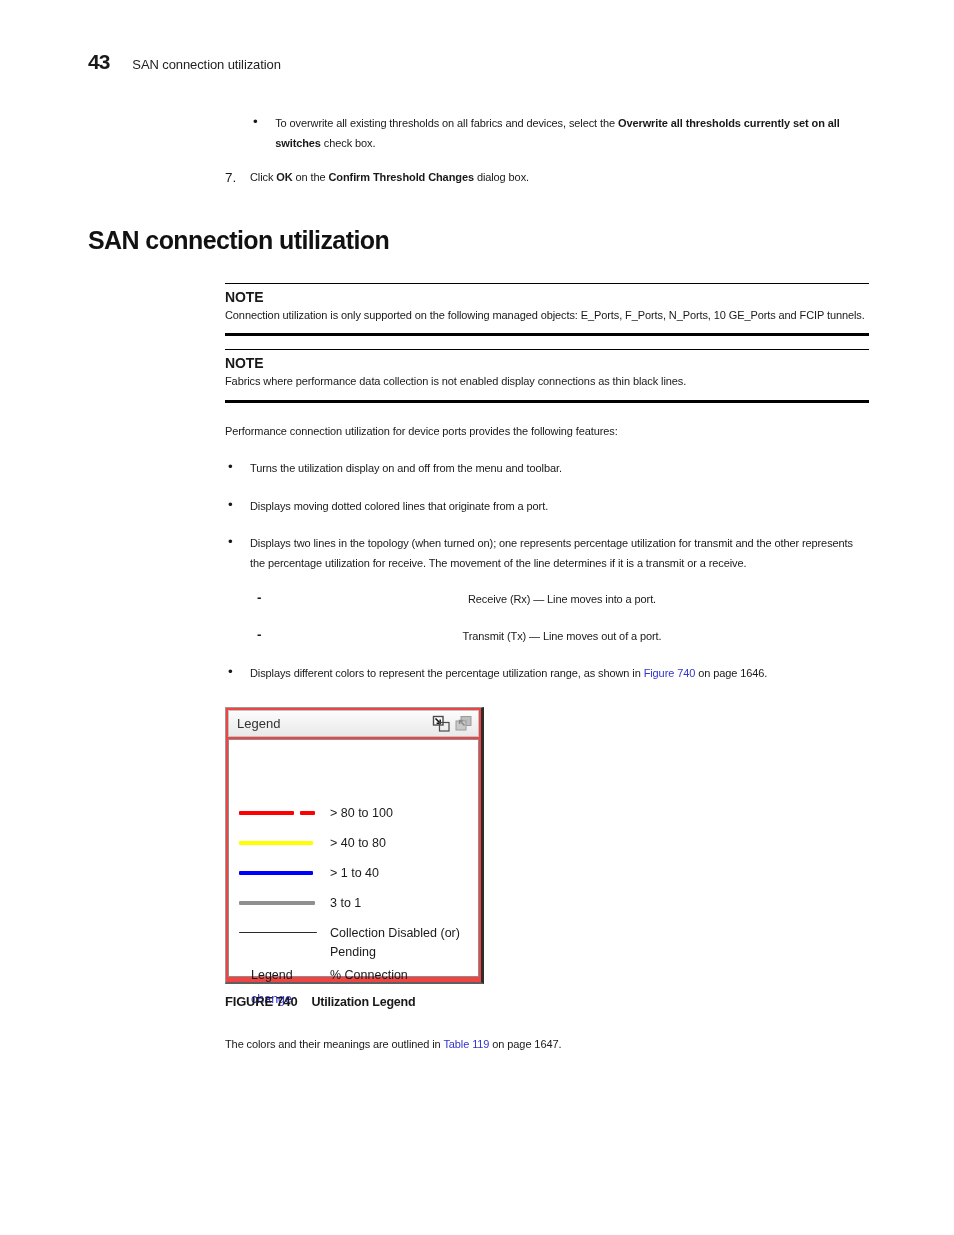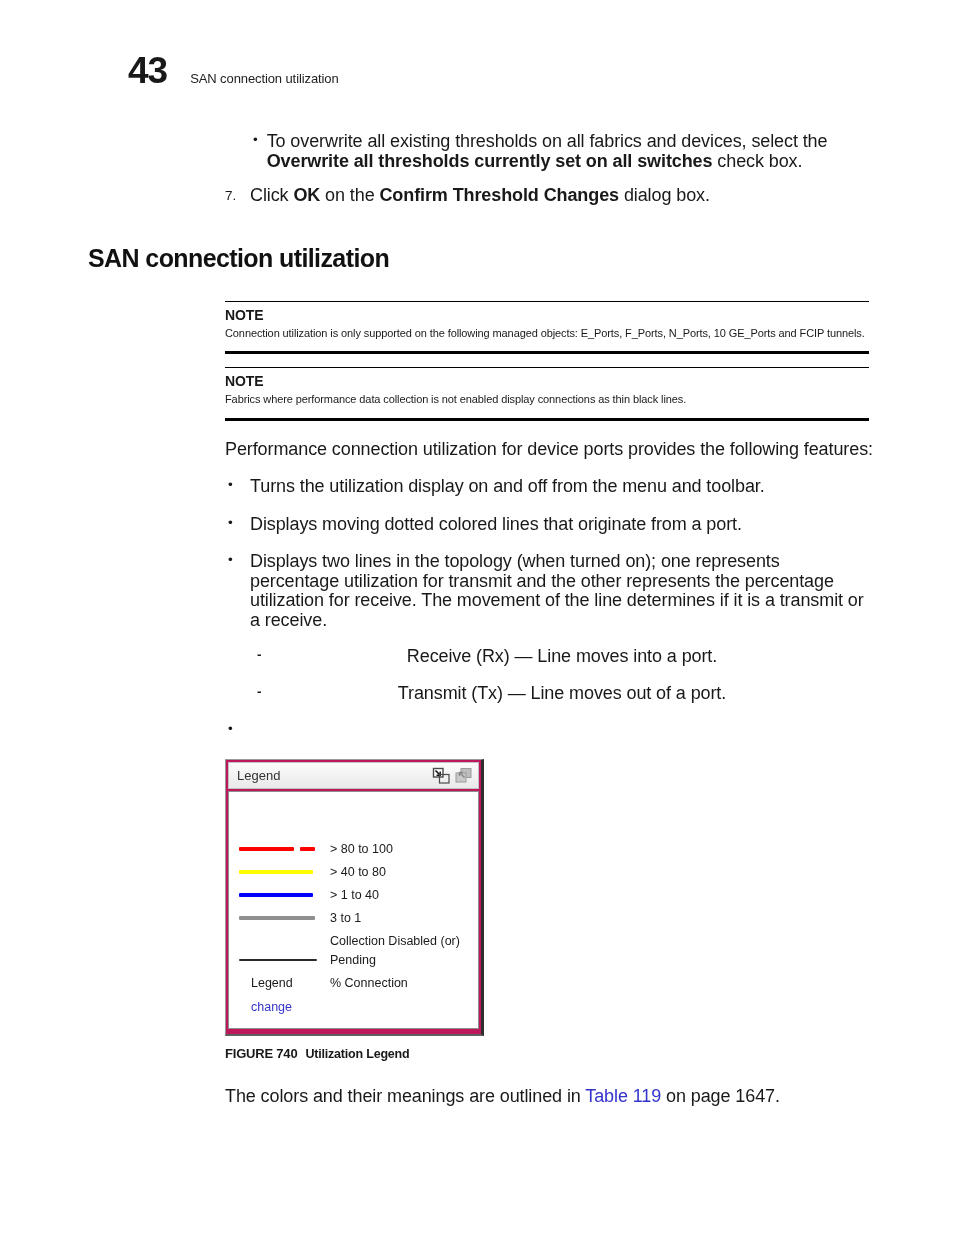--- a/index.html
+++ b/index.html
@@ -8,29 +8,29 @@
     width: 954px; height: 1235px;
     font-family: "Liberation Sans", "DejaVu Sans", sans-serif;
     color: #191919;
     letter-spacing: -0.1px;
     overflow: hidden;
   }
   .page { position: relative; width: 954px; height: 1235px; }
 
   
   .running-header { display: flex; align-items: baseline; padding: 50px 0 0 88px; }
-  .chapter-num { font-size: 37px; font-weight: 700; letter-spacing: -1px; margin-left: 40px; }
+  .chapter-num { font-size: 21px; font-weight: 700; letter-spacing: -1px; }
   .running-title { font-size: 13px; color: #222; margin-left: 23px; }
 
   
   .prelude-bullet { display: flex; margin: 40px 0 0 253px; width: 615px; }
   .prelude-bullet .marker { width: 25px; font-size: 13.5px; }
   .step-row { display: flex; margin: 15px 0 0 225px; width: 640px; }
   .step-row .step-num { width: 25px; font-size: 13.5px; }
-  .body-text { font-size: 18px; line-height: 19.5px; }
+  .body-text { font-size: 11px; line-height: 19.5px; }
   .b { font-weight: 700; }
 
   
   .section-title {
     margin: 38px 0 0 88px;
     font-size: 25px; font-weight: 700; letter-spacing: -0.6px; color: #111;
   }
 
   
   .note-box {
@@ -53,60 +53,60 @@
   .feature-item .txt { width: 614px; }
   .sub-item { display: flex; margin: 17px 0 0 32px; }
   .sub-item .marker { width: 25px; font-size: 13.5px; font-weight: 700; }
   .sub-item .txt { width: 560px; text-align: center; }
   a.doc-link { color: #3333cc; text-decoration: none; cursor: pointer; }
 
   
   .legend-window {
     margin: 23px 0 0 225px;
     width: 259px; height: 277px;
-    background: #be185d;
+    background: #ef4444;
     border: 1px solid #9a9a9a;
     border-right: 3px solid #2e2e2e;
     border-bottom: 2px solid #5f5f5f;
     padding: 2px;
   }
   .lw-titlebar {
     height: 27px; display: flex; align-items: center;
     background: linear-gradient(#fcfcfc, #e9e9e9);
     border: 1px solid #c2c2c2;
     padding: 0 4px 0 8px;
   }
   .lw-title { font-size: 13px; color: #333; flex: 1; letter-spacing: 0; }
   .lw-iconbtn { width: 22px; height: 20px; display: flex; align-items: center; justify-content: center; cursor: pointer; }
   .lw-content {
     margin-top: 2px; height: 238px;
     background: #ffffff;
     border: 1px solid #8e8e8e;
     padding: 50px 0 0 10px;
     font-size: 12.5px; letter-spacing: 0;
   }
-  .lg-row { display: flex; align-items: flex-end; margin-bottom: 9px; }
+  .lg-row { display: flex; align-items: flex-start; margin-bottom: 9px; margin-top: 16px; }
   .lg-linecell { width: 91px; display: flex; align-items: center; height: 14px; }
   .seg { display: inline-block; height: 4px; border-radius: 1px; }
   .seg.full { width: 74px; }
   .seg.long { width: 55px; margin-right: 6px; }
   .seg.short { width: 15px; }
   .seg.thin { width: 78px; height: 1.5px; }
   .seg.gray-thick { width: 76px; height: 4px; }
   .lg-label { color: #1a1a1a; line-height: 14px; }
   .lg-label .second-line { display: block; margin-top: 5px; }
   .lg-footer { display: flex; margin-top: 3px; }
   .lg-footer .left { width: 91px; padding-left: 12px; }
   .lg-change { margin: 10px 0 0 12px; }
   a.change-link { color: #3333cc; cursor: pointer; }
 
   
   .figure-caption { display: flex; align-items: baseline; margin: 10px 0 0 225px; }
   .figure-label { font-size: 13px; font-weight: 700; letter-spacing: -0.2px; }
-  .figure-text { font-size: 12.5px; font-weight: 700; margin-left: 8px; letter-spacing: -0.2px; }
+  .figure-text { font-size: 12.5px; font-weight: 700; margin-left: 14px; letter-spacing: -0.2px; }
 
   .closing-para { margin: 26px 0 0 225px; width: 660px; }
 </style>
 </head>
 <body>
 
 <div class="page">
 
   <div class="running-header">
     <span class="chapter-num">43</span>
@@ -153,20 +153,21 @@
     <div class="sub-item">
       <span class="marker">-</span>
       <span class="txt body-text">Receive (Rx) — Line moves into a port.</span>
     </div>
     <div class="sub-item">
       <span class="marker">-</span>
       <span class="txt body-text">Transmit (Tx) — Line moves out of a port.</span>
     </div>
     <div class="feature-item">
       <span class="marker">•</span>
+      <span class="txt body-text"><span>Displays different colors to represent the percentage utilization range, as shown in </span><a class="doc-link">Figure 740</a><span> on page 1646.</span></span>
     </div>
   </div>
 
   <div class="legend-window">
     <div class="lw-titlebar">
       <span class="lw-title">Legend</span>
       <span class="lw-iconbtn">
         <svg width="19" height="17" viewBox="0 0 19 17">
           <rect x="1.5" y="1.5" width="9.5" height="8.5" fill="#ffffff" stroke="#4a4a4a" stroke-width="1.4"></rect>
           <path d="M3.5 3.5 L8 8" stroke="#101010" stroke-width="1.6" fill="none"></path>

